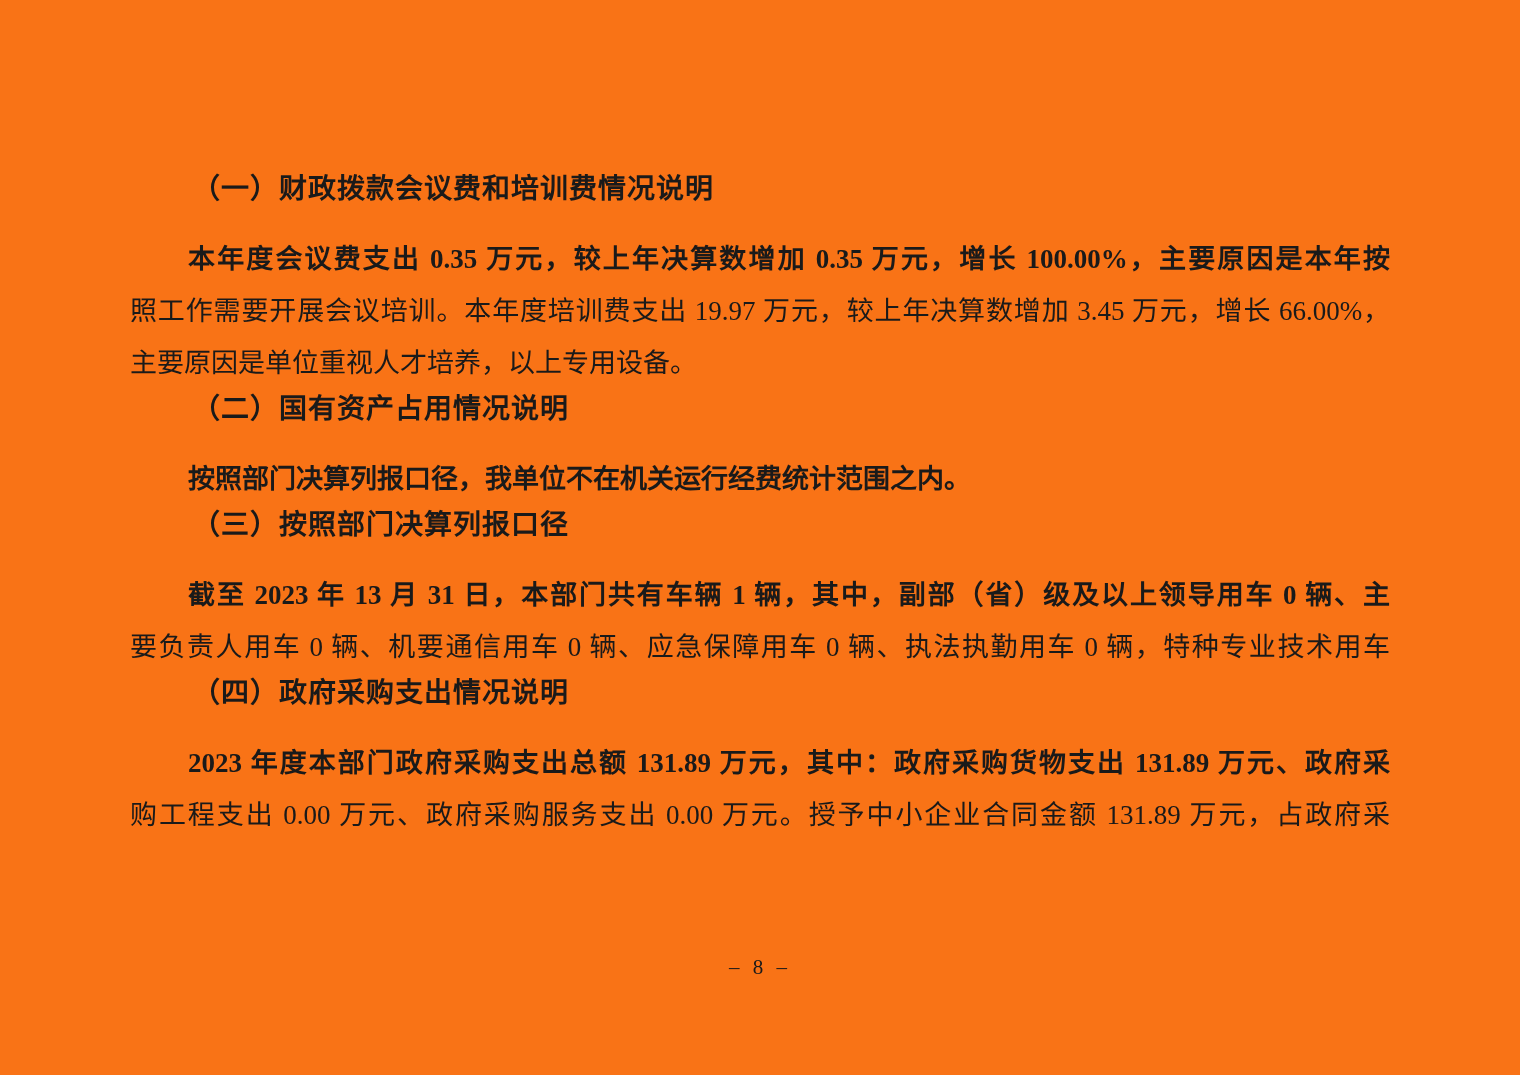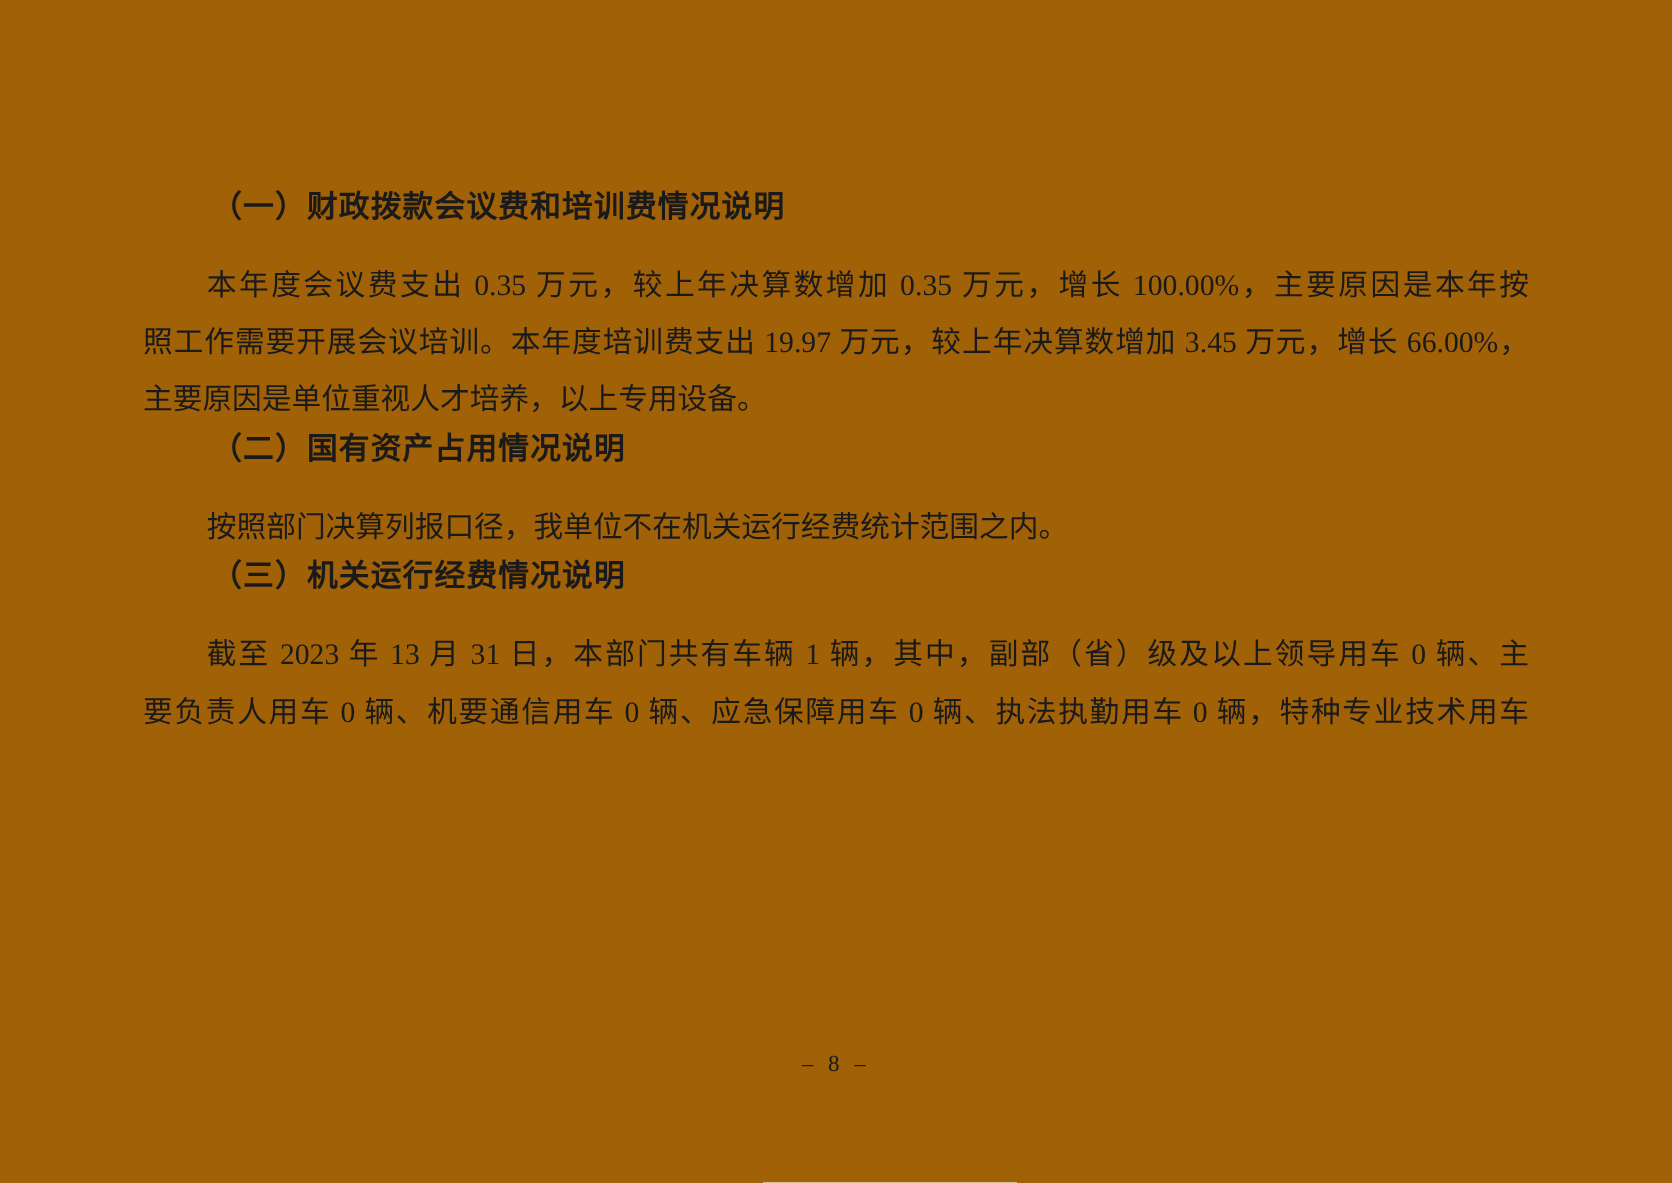--- a/index.html
+++ b/index.html
@@ -5,21 +5,21 @@
   html, body {
     margin: 0;
     padding: 0;
     background: #ffffff;
   }
   .page {
     position: relative;
     width: 1520px;
     height: 1075px;
     margin: 0 auto;
-    background: #a16207;
+    background: #f97316;
     color: #1a1a1a;
     font-family: "Liberation Serif", "DejaVu Serif", serif;
     overflow: hidden;
   }
   .content {
     position: absolute;
     top: 163px;
     left: 130px;
     width: 1260px;
   }
@@ -40,20 +40,21 @@
     font-size: 27px;
     line-height: 52px;
     text-align: justify;
     text-justify: inter-character;
   }
   .line.fill {
     text-align-last: justify;
   }
   .line.indent {
     text-indent: 58px;
+    font-weight: bold;
   }
   .footer {
     position: absolute;
     top: 952px;
     left: 0;
     right: 0;
     text-align: center;
     font-size: 21px;
     line-height: 30px;
     color: #1a1a1a;
@@ -72,24 +73,29 @@
       <p class="line fill">照工作需要开展会议培训。本年度培训费支出 19.97 万元，较上年决算数增加 3.45 万元，增长 66.00%，</p>
       <p class="line">主要原因是单位重视人才培养，以上专用设备。</p>
     </section>
 
     <section>
       <h2 class="heading">（二）国有资产占用情况说明</h2>
       <p class="line indent">按照部门决算列报口径，我单位不在机关运行经费统计范围之内。</p>
     </section>
 
     <section>
-      <h2 class="heading">（三）机关运行经费情况说明</h2>
+      <h2 class="heading">（三）按照部门决算列报口径</h2>
       <p class="line indent fill">截至 2023 年 13 月 31 日，本部门共有车辆 1 辆，其中，副部（省）级及以上领导用车 0 辆、主</p>
       <p class="line fill">要负责人用车 0 辆、机要通信用车 0 辆、应急保障用车 0 辆、执法执勤用车 0 辆，特种专业技术用车</p>
     </section>
 
+    <section>
+      <h2 class="heading">（四）政府采购支出情况说明</h2>
+      <p class="line indent fill">2023 年度本部门政府采购支出总额 131.89 万元，其中：政府采购货物支出 131.89 万元、政府采</p>
+      <p class="line fill">购工程支出 0.00 万元、政府采购服务支出 0.00 万元。授予中小企业合同金额 131.89 万元，占政府采</p>
+    </section>
 
   </div>
 
   <div class="footer">
     <span>– 8 –</span>
   </div>
 </div>
 
 </body></html>

